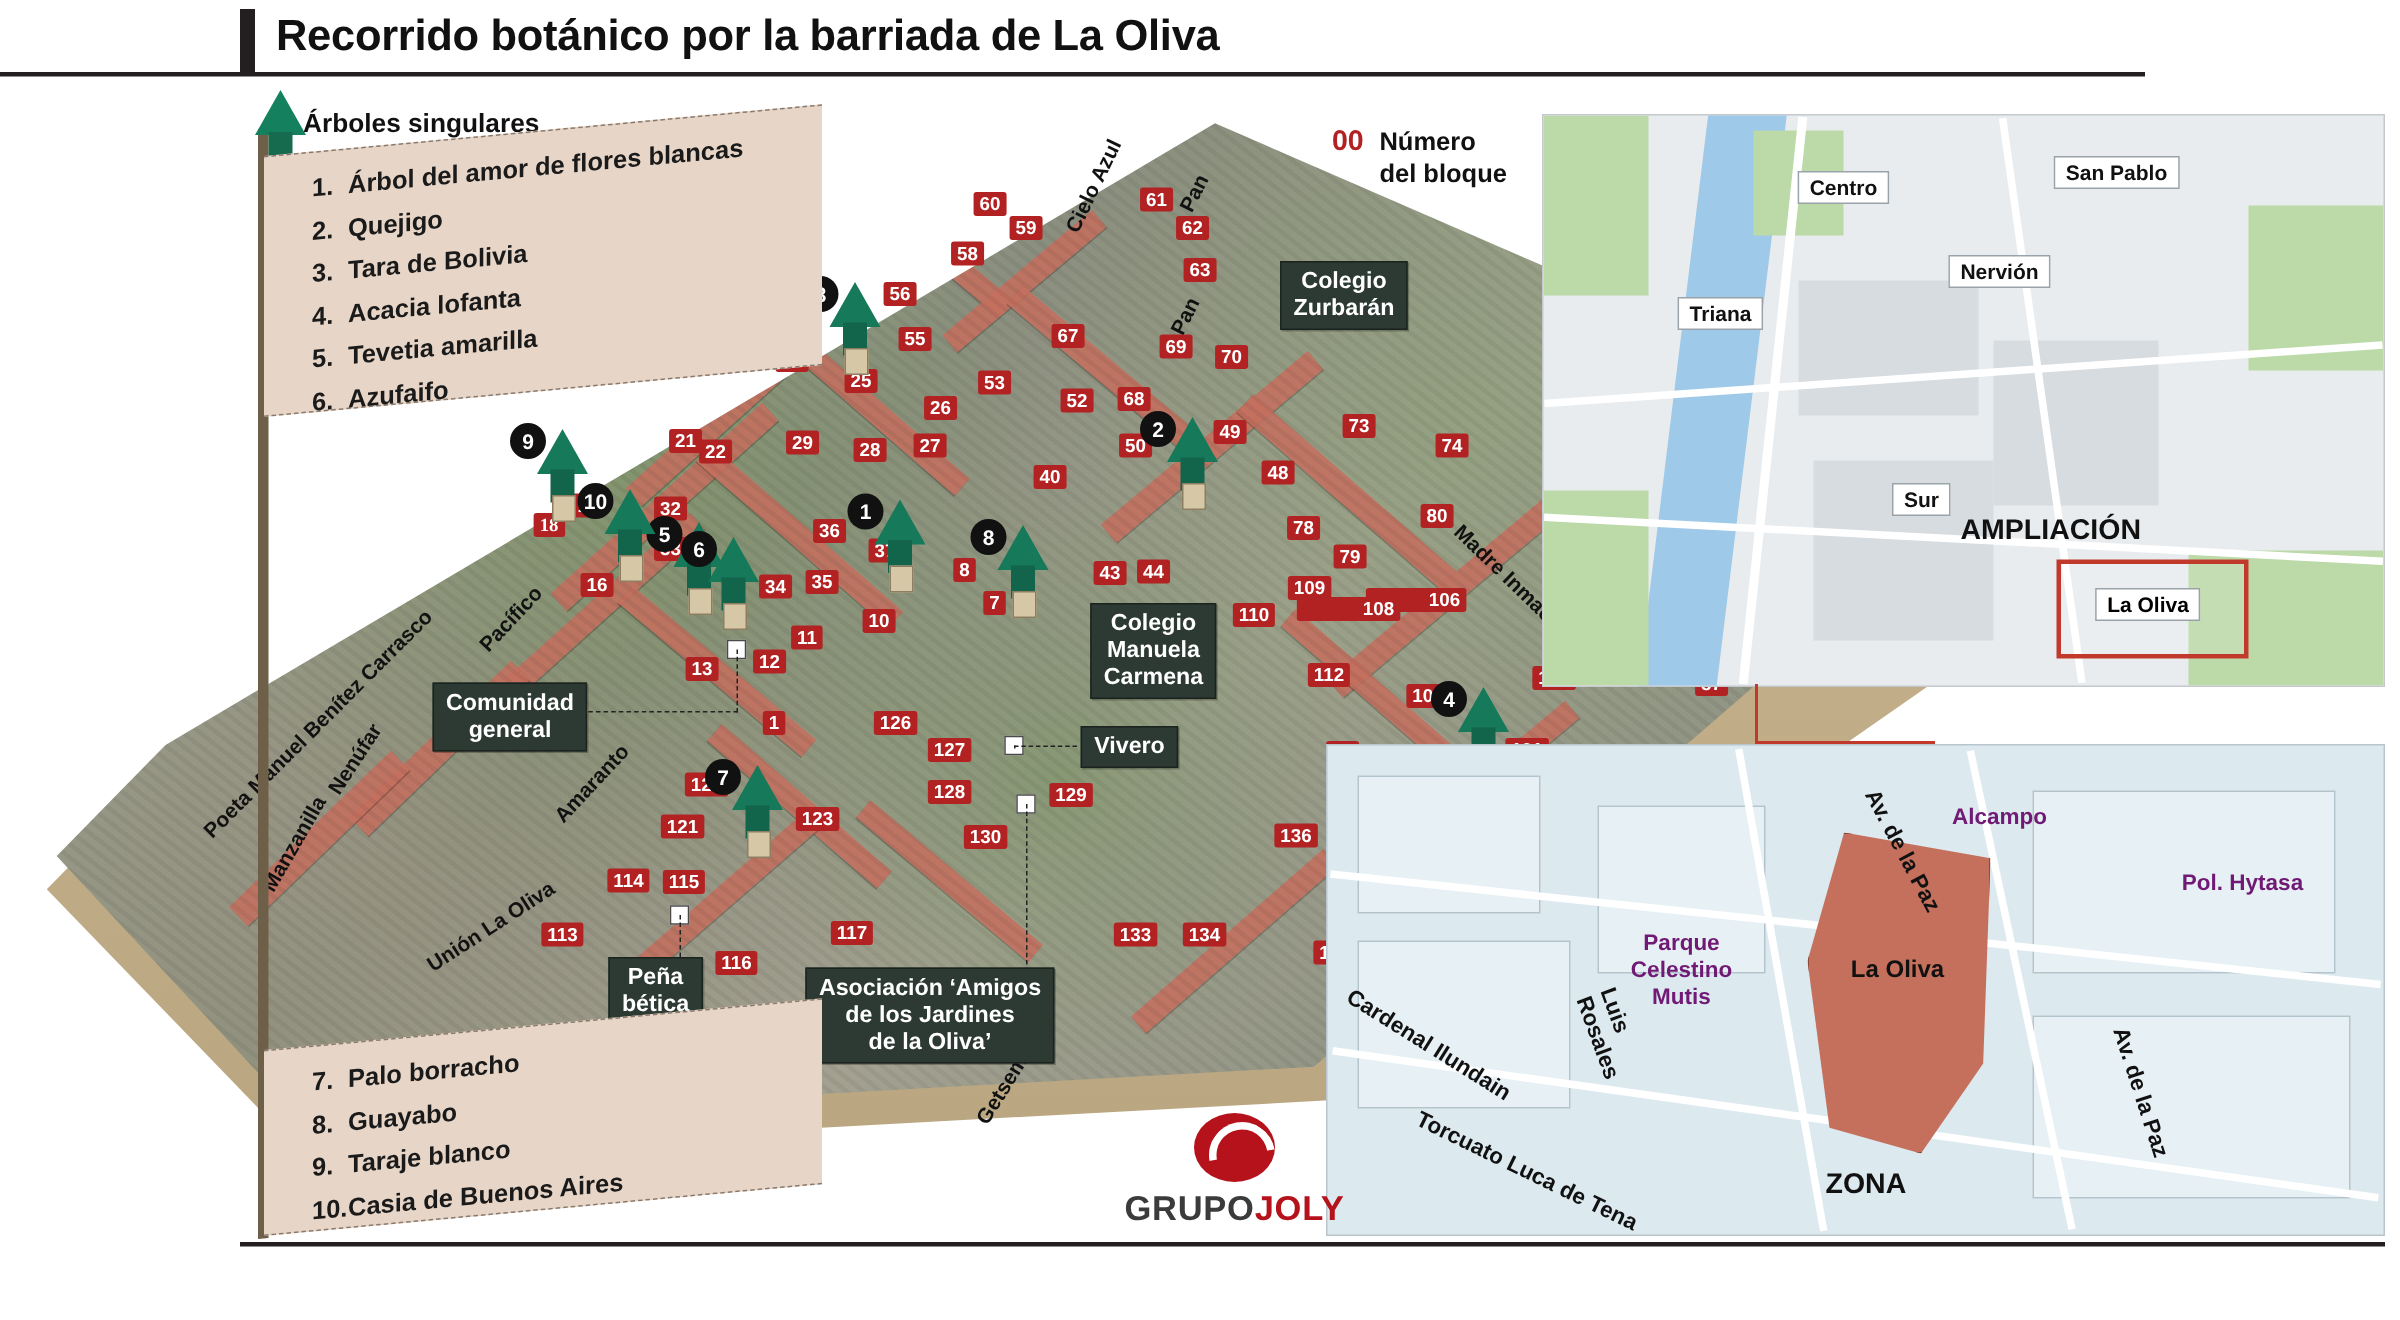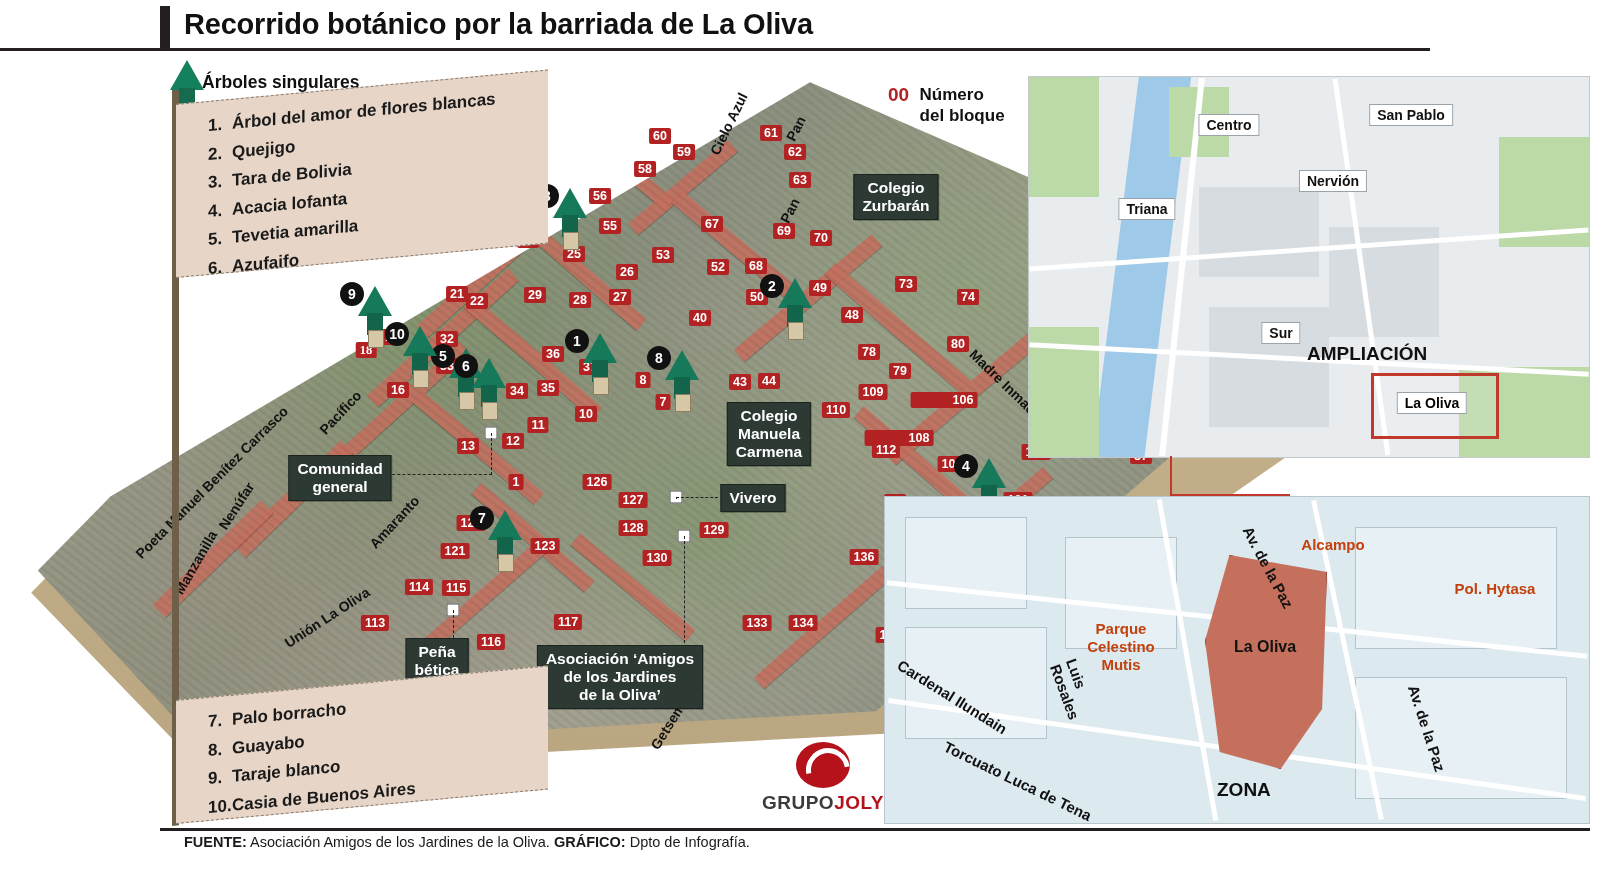--- a/index.html
+++ b/index.html
@@ -239,39 +239,39 @@
     font-size:16px;font-weight:bold;color:#111;white-space:nowrap;
   }
   .rbmap .zona{
     position:absolute;left:332px;top:282px;font-size:19px;font-weight:bold;color:#111;
   }
   .rbmap .nm{
     position:absolute;font-size:15px;font-weight:bold;color:#111;white-space:nowrap;
     transform-origin:left center;
   }
   .rbmap .nmbox{
-    position:absolute;font-size:15px;font-weight:bold;color:#c2410c;white-space:nowrap;
+    position:absolute;font-size:15px;font-weight:bold;color:#701a75;white-space:nowrap;
     transform:translate(-50%,-50%);text-align:center;line-height:18px;
   }
 
   
   .logo{
     position:absolute;left:748px;top:742px;width:150px;height:78px;
     text-align:center;
   }
   .logo .swirl{
     position:relative;margin:0 auto;width:54px;height:46px;border-radius:50%;
     background:#b5121b;
   }
   .logo .swirl:before{
     content:"";position:absolute;left:10px;top:6px;width:34px;height:34px;
     border-radius:50%;border:5px solid #fff;border-right-color:transparent;border-bottom-color:transparent;
     transform:rotate(35deg);
   }
-  .logo .txt{margin-top:4px;font-size:19px;font-weight:bold;color:#3b3b3b;letter-spacing:.5px;}
+  .logo .txt{margin-top:4px;font-size:23px;font-weight:bold;color:#3b3b3b;letter-spacing:.5px;}
   .logo .txt span{color:#b5121b;}
 </style>
 </head>
 <body>
 
 <div class="root">
 
   <div class="header">
     <div class="bar"></div>
     <div class="title">Recorrido botánico por la barriada de La Oliva</div>
@@ -361,21 +361,21 @@
       <div class="blk" style="left: 517px; top: 391px;">34</div>
       <div class="blk" style="left: 548px; top: 388px;">35</div>
       <div class="blk" style="left: 590px; top: 367px;">37</div>
       <div class="blk" style="left: 740px; top: 382px;">43</div>
       <div class="blk" style="left: 769px; top: 381px;">44</div>
       <div class="blk" style="left: 643px; top: 380px;">8</div>
       <div class="blk" style="left: 663px; top: 402px;">7</div>
       <div class="blk" style="left: 873px; top: 392px;">109</div>
       <div class="blk" style="left: 944px; top: 400px; padding-left: 42px;">106</div>
       <div class="blk" style="left: 836px; top: 410px;">110</div>
-      <div class="blk" style="left: 899px; top: 438px; padding-left: 44px;">108</div>
+      <div class="blk" style="left: 899px; top: 406px; padding-left: 44px;">108</div>
       <div class="blk" style="left: 1077px; top: 428px;">86</div>
       <div class="blk" style="left: 586px; top: 414px;">10</div>
       <div class="blk" style="left: 538px; top: 425px;">11</div>
       <div class="blk" style="left: 513px; top: 441px;">12</div>
       <div class="blk" style="left: 468px; top: 446px;">13</div>
       <div class="blk" style="left: 886px; top: 450px;">112</div>
       <div class="blk" style="left: 1036px; top: 452px;">103</div>
       <div class="blk" style="left: 1141px; top: 456px;">87</div>
       <div class="blk" style="left: 952px; top: 464px;">100</div>
       <div class="blk" style="left: 516px; top: 482px;">1</div>
@@ -617,18 +617,14 @@
         </div>
       </div>
   </div>
 
   <div class="logo">
     <div class="swirl"></div>
     <div class="txt"><span style="color:#3b3b3b">GRUPO</span><span>JOLY</span></div>
   </div>
 
   <div class="footrule"></div>
-  <div class="footer">
-    <b>FUENTE:</b> <span>Asociación Amigos de los Jardines de la Oliva.</span>
-    <b>GRÁFICO:</b> <span>Dpto de Infografía.</span>
-  </div>
 
 </div>
 
 </body></html>

